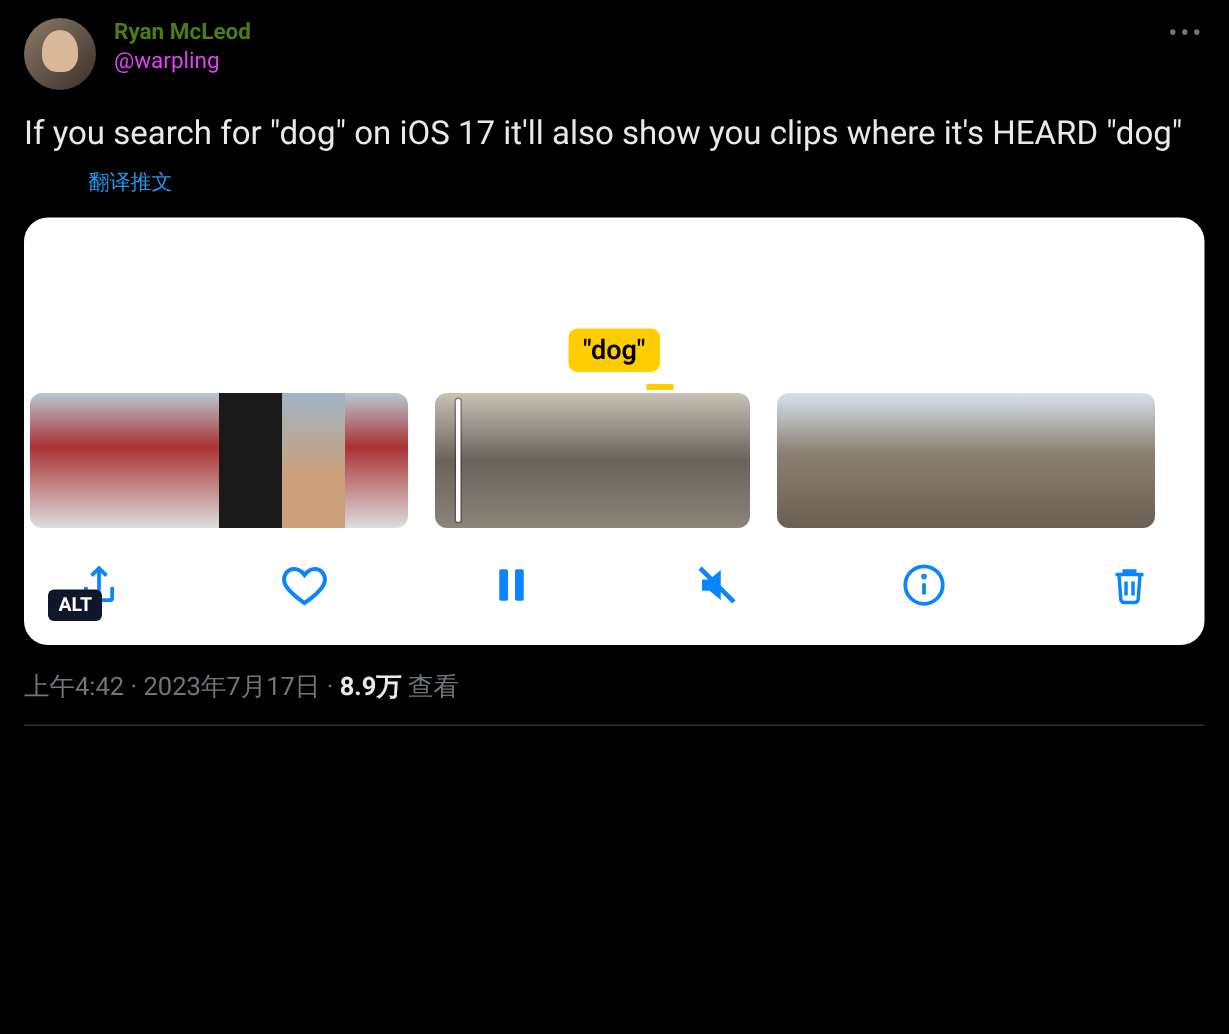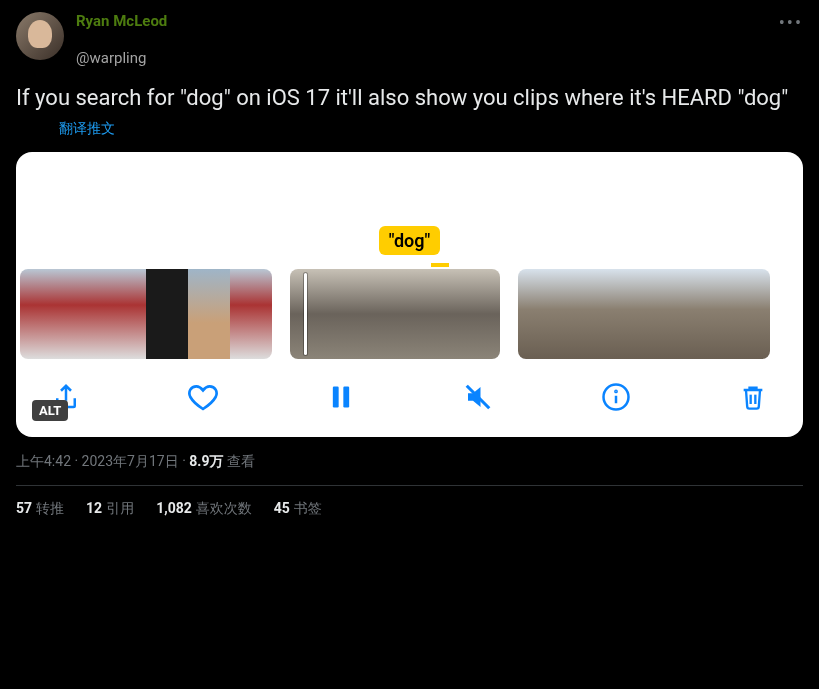--- a/index.html
+++ b/index.html
@@ -32,21 +32,21 @@
   .avatar::after {
     content: "";
     position: absolute;
     top: 8px; left: 12px;
     width: 24px; height: 28px;
     background: #d9b89a;
     border-radius: 50% 50% 40% 40%;
   }
   .names { line-height: 1.25; }
   .display-name { font-weight: 700; font-size: 15px; color: #4d7c0f; }
-  .handle { font-size: 15px; color: #a3a3a3; margin-top: 18px; }
+  .handle { font-size: 15px; color: #d946ef; }
   .more {
     position: absolute;
     right: 0;
     top: 0;
     color: #71767b;
     font-size: 18px;
     letter-spacing: 2px;
     cursor: pointer;
   }
   .tweet-text {
@@ -137,30 +137,30 @@
     align-items: center;
     justify-content: center;
     cursor: pointer;
   }
   .tb-btn svg { stroke: #0a84ff; fill: none; stroke-width: 2; }
   .tb-btn.pause svg rect { fill: #0a84ff; stroke: none; }
   .alt-badge {
     position: absolute;
     left: 16px;
     bottom: 16px;
-    background: #404040;
+    background: #0f172a;
     color: #fff;
     font-size: 13px;
     font-weight: 700;
     padding: 3px 7px;
     border-radius: 4px;
   }
   .meta {
     margin-top: 16px;
-    font-size: 14px;
+    font-size: 17px;
     color: #71767b;
   }
   .meta .views-count { color: #e7e9ea; font-weight: 700; }
   .divider {
     height: 1px;
     background: #2f3336;
     margin: 14px 0;
   }
   .stats {
     display: flex;
@@ -262,28 +262,14 @@
     </div>
     <div class="alt-badge">ALT</div>
   </div>
 
   <div class="meta">
     <span>上午4:42 · 2023年7月17日</span><span> · </span><span class="views-count">8.9万</span><span> 查看</span>
   </div>
 
   <div class="divider"></div>
 
-  <div class="stats">
-    <div>
-      <span class="num">57</span><span>转推</span>
-    </div>
-    <div>
-      <span class="num">12</span><span>引用</span>
-    </div>
-    <div>
-      <span class="num">1,082</span><span>喜欢次数</span>
-    </div>
-    <div>
-      <span class="num">45</span><span>书签</span>
-    </div>
-  </div>
 
 </div>
 
 </body></html>

